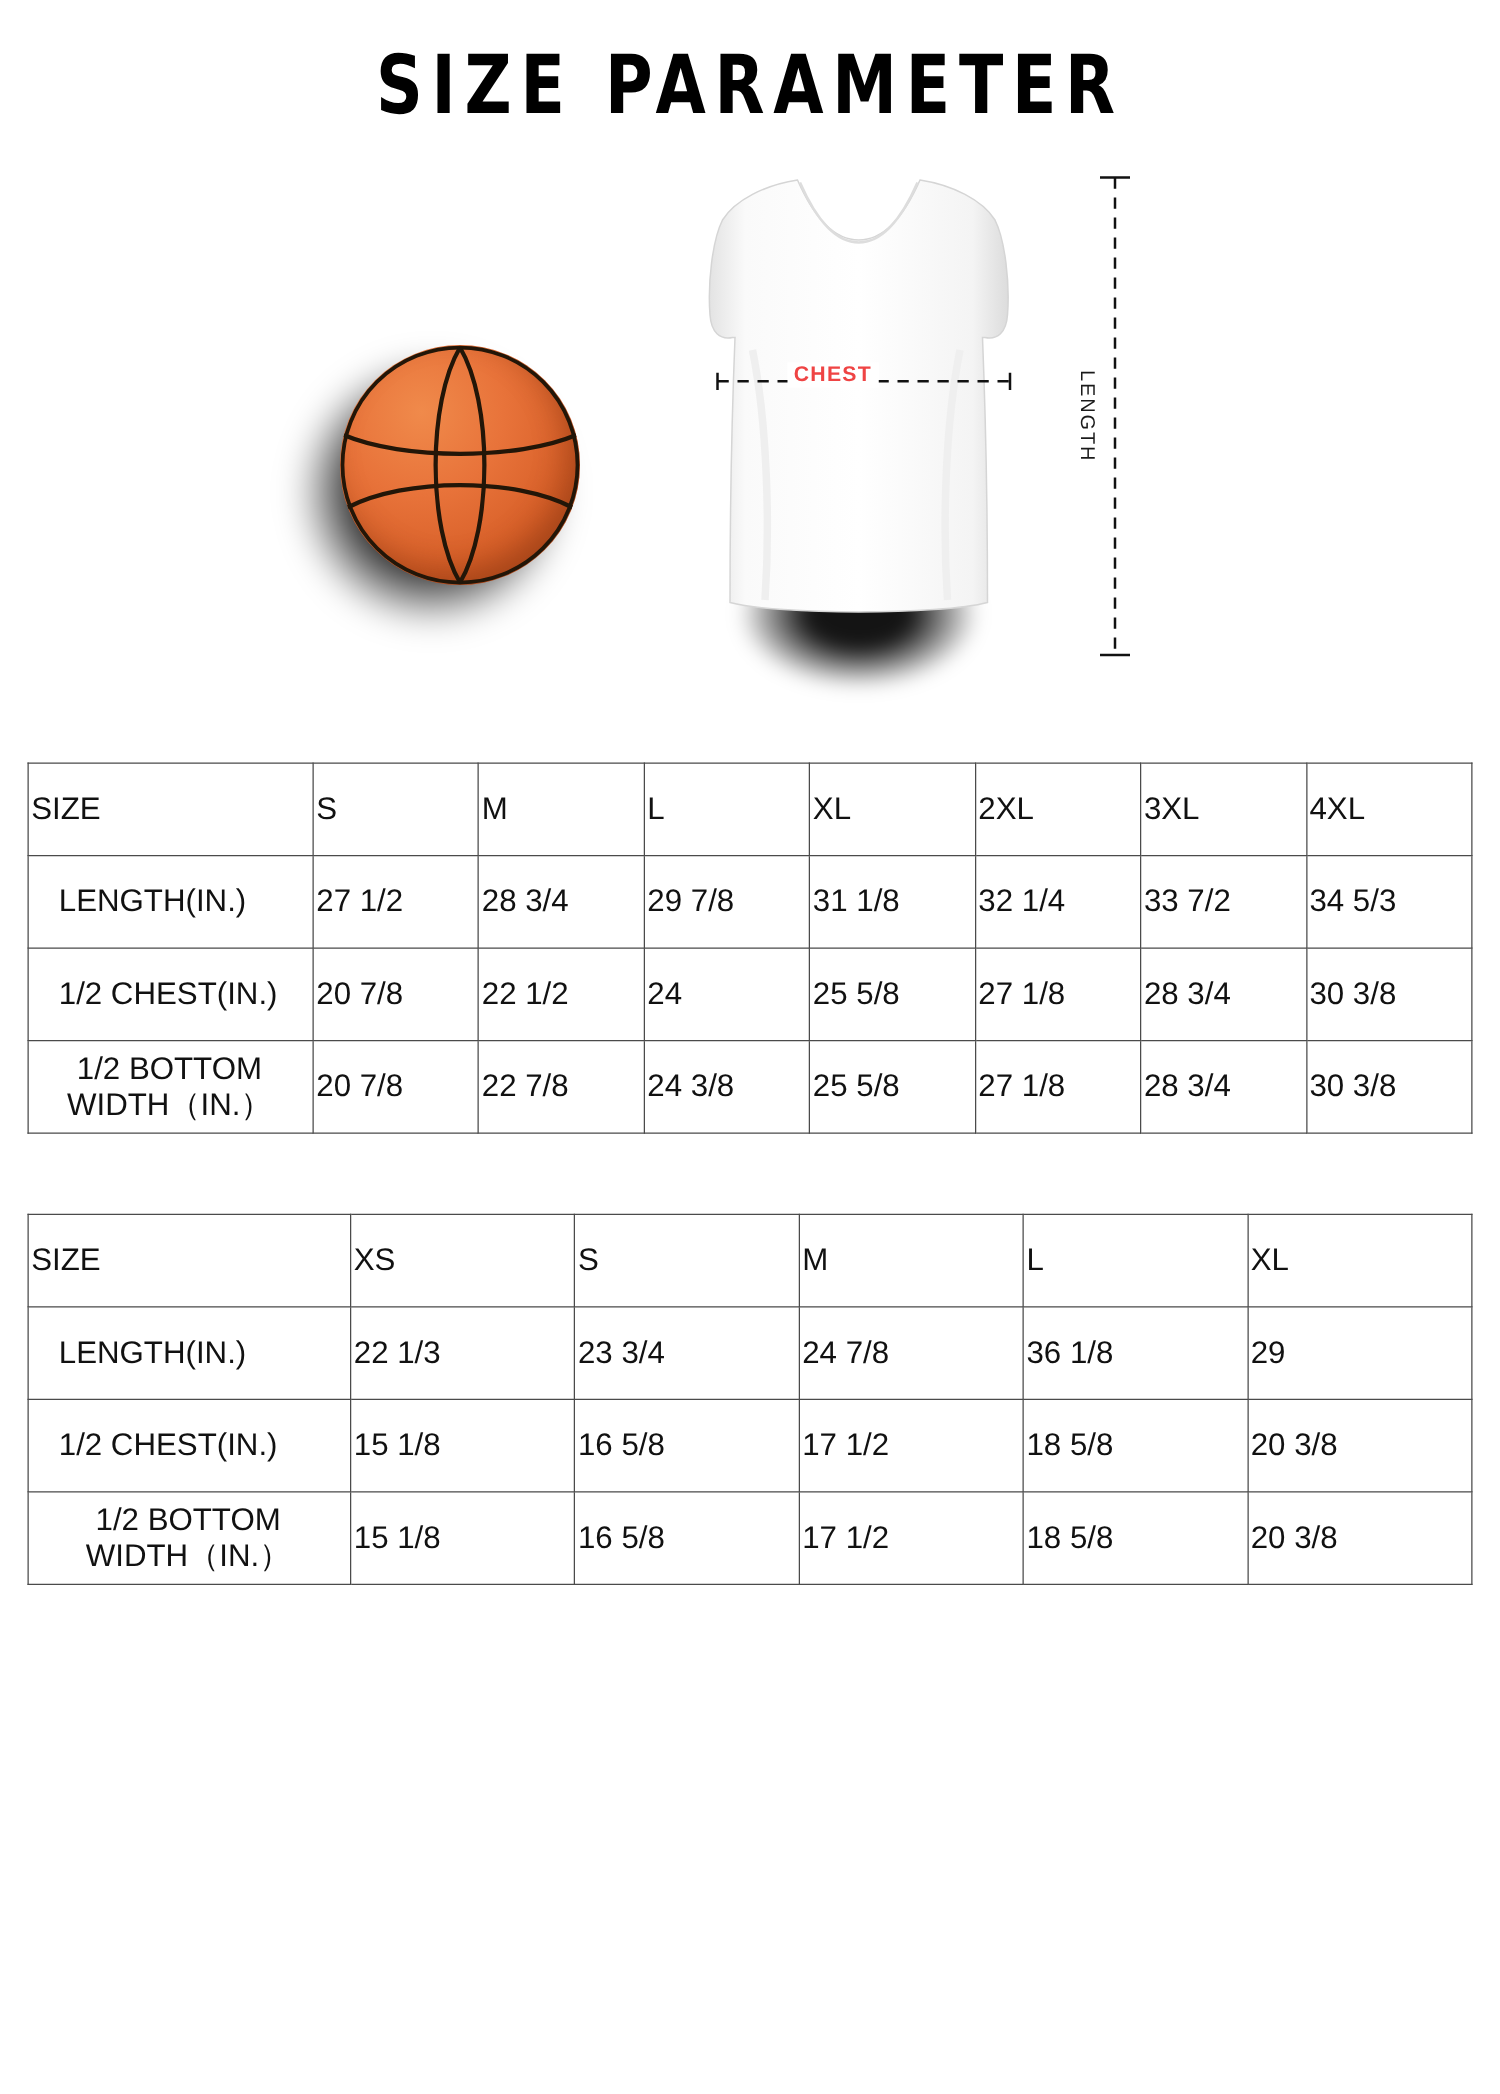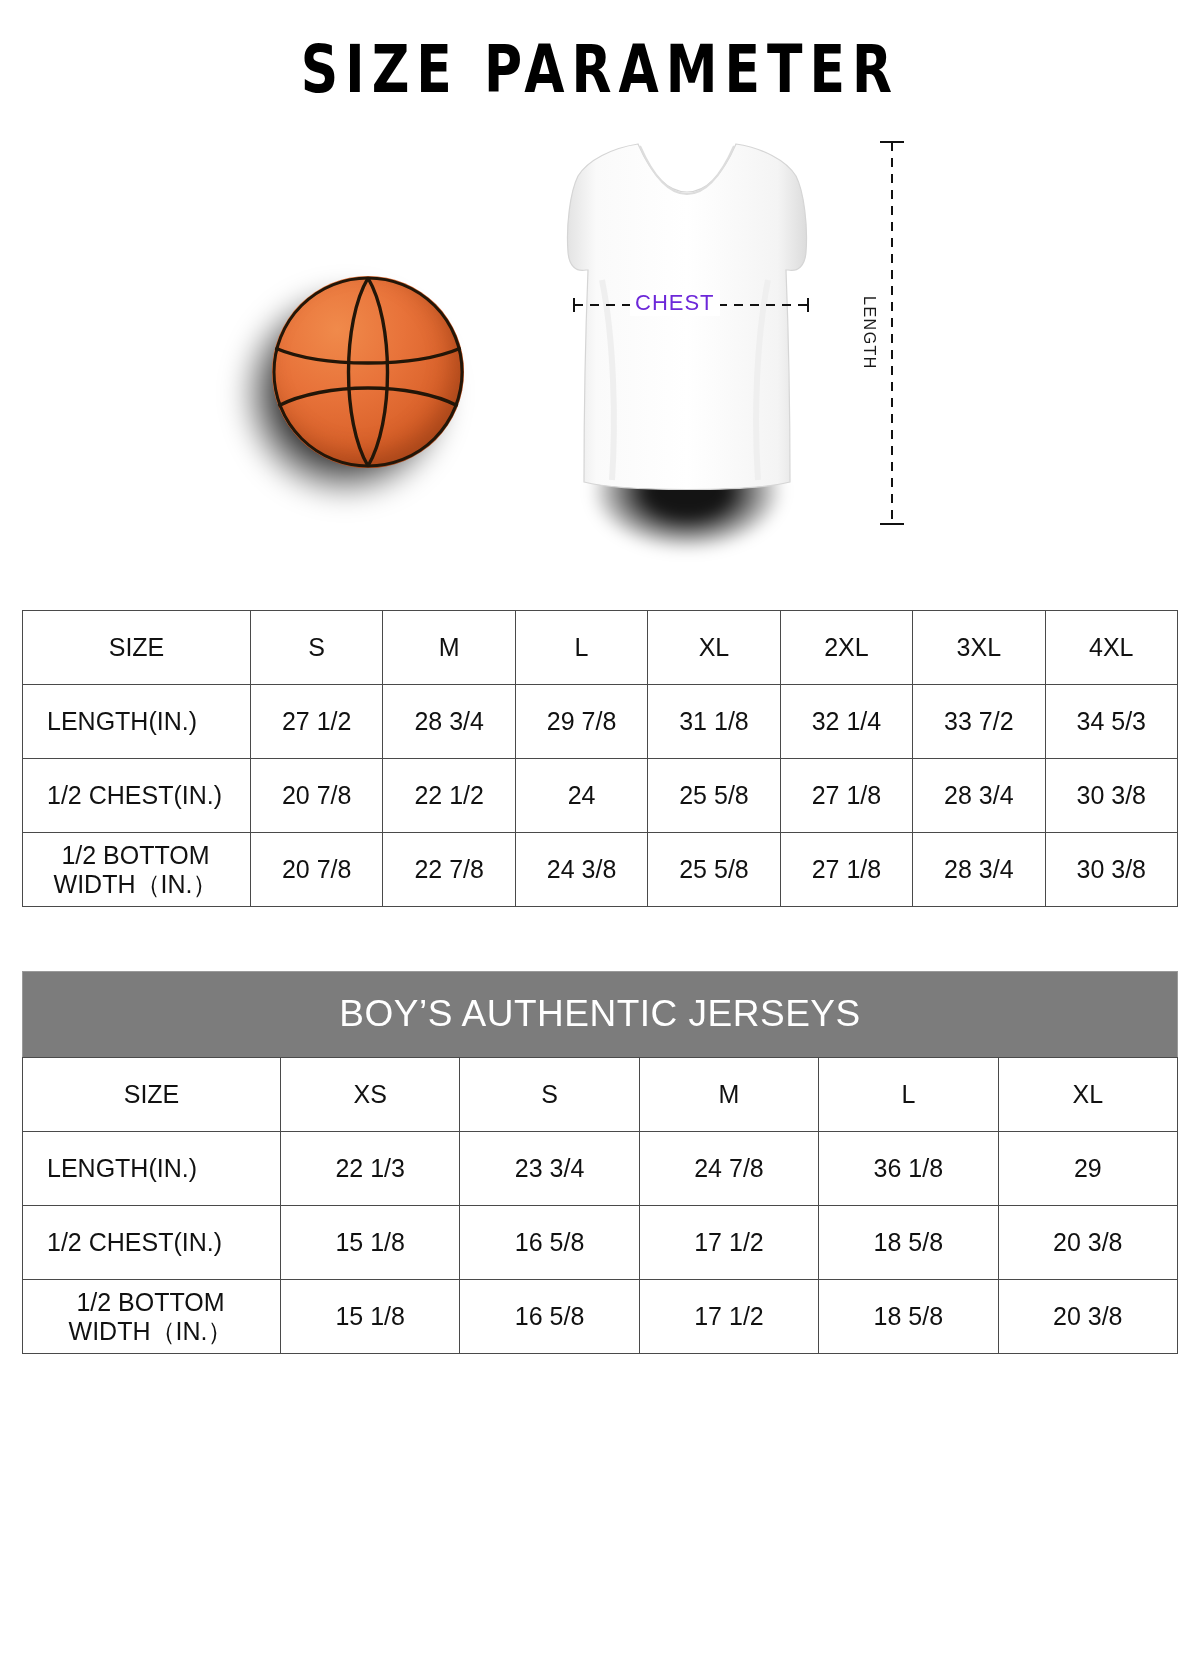--- a/index.html
+++ b/index.html
@@ -101,24 +101,25 @@
     top: 168px;
     width: 238px;
     height: 14px;
   }
   .chest-label {
     position: absolute;
     left: 88px;
     top: 160px;
     background: #fff;
     padding: 0 5px;
-    font-size: 22px;
+    font-size: 17px;
     letter-spacing: 1px;
-    color: #6d28d9;
+    color: #ef4444;
     font-family: "Liberation Sans", sans-serif;
+    font-weight: bold;
   }
   .length-guide {
     position: absolute;
     left: 330px;
     top: 8px;
     width: 40px;
     height: 390px;
   }
   .length-label {
     position: absolute;
@@ -144,21 +145,20 @@
     border: 1px solid #9a9a9a;
     border-bottom: none;
   }
   table {
     width: 100%;
     border-collapse: collapse;
     table-layout: fixed;
   }
   table td {
     border: 1px solid #4a4a4a;
-    text-align: center;
     font-size: 25px;
     height: 74px;
     padding: 4px 2px;
     color: #111;
     white-space: nowrap;
   }
   table td.rowlabel {
     text-align: left;
     padding-left: 24px;
     font-size: 25px;
@@ -299,21 +299,20 @@
           <td>28  3/4</td>
           <td>30  3/8</td>
         </tr>
       </tbody>
     </table>
   </div>
 
   <div class="spacer-60"></div>
 
   <div class="tbl-block">
-    <div class="tbl-head">BOY’S AUTHENTIC JERSEYS</div>
     <table class="boy-tbl">
       <colgroup>
         <col class="c0">
           <col>
           <col>
           <col>
           <col>
           <col>
       </colgroup>
       <tbody>

